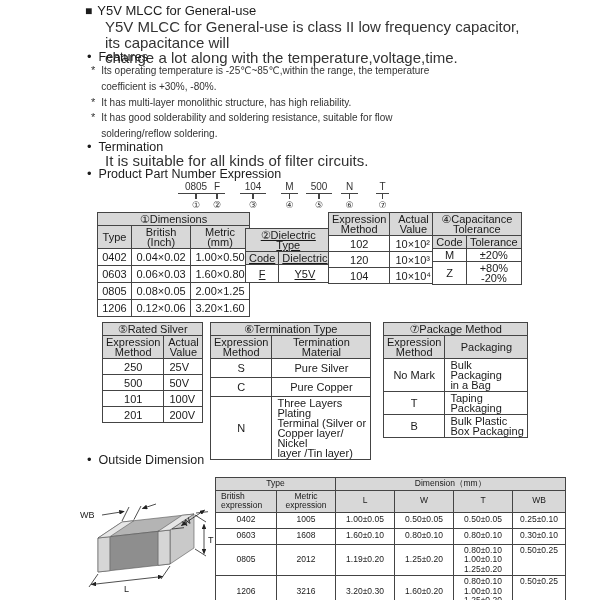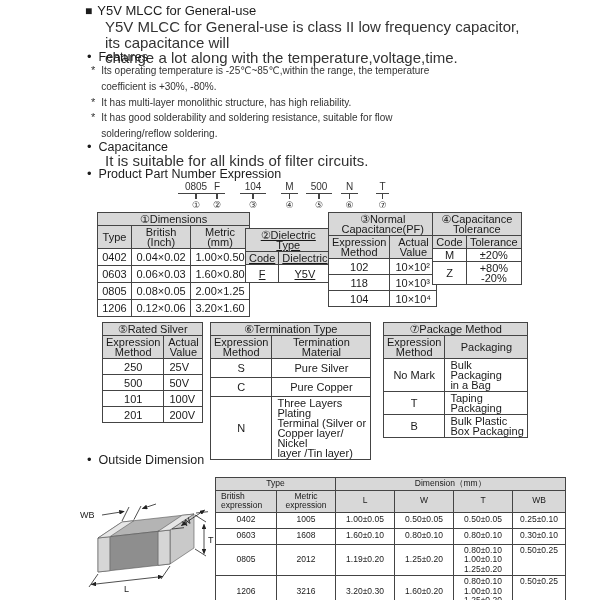--- a/index.html
+++ b/index.html
@@ -73,21 +73,21 @@
     <span class="pre">It has multi-layer monolithic structure, has high reliability.</span>
   </div>
   <div class="feat" style="top:110px; width:430px;">
     <span class="ast">*</span>
     <span class="pre">It has good solderability and soldering resistance, suitable for flow
 soldering/reflow soldering.</span>
   </div>
 
   <div class="sec" style="top:139px;">
     <span class="bullet">•</span>
-    <span>Capacitance</span>
+    <span>Termination</span>
   </div>
   <div class="body-text" style="left:105px; top:153px;">It is suitable for all kinds of filter circuits.</div>
 
   <div class="sec" style="top:166px;">
     <span class="bullet">•</span>
     <span>Product Part Number Expression</span>
   </div>
 
   <div class="pn-item" style="left:178px; width:36px;">
     <span class="pn-code">0805</span>
@@ -172,36 +172,32 @@
     </tr>
     <tr>
       <td>F</td>
       <td>Y5V</td>
     </tr>
   </tbody>
     </table>
 
   <table class="t" id="t-cap">
     <tbody>
-        <tr>
-          <th colspan="2" class="pre">③Normal
-Capacitance(PF)</th>
-        </tr>
     <tr>
       <th class="pre" style="width:52px;">Expression
 Method</th>
       <th class="pre" style="width:40px;">Actual
 Value</th>
     </tr>
     <tr>
       <td>102</td>
       <td class="left">10×10²</td>
     </tr>
     <tr>
-      <td>118</td>
+      <td>120</td>
       <td class="left">10×10³</td>
     </tr>
     <tr>
       <td>104</td>
       <td class="left">10×10⁴</td>
     </tr>
   </tbody>
     </table>
 
   <table class="t" id="t-tol">

